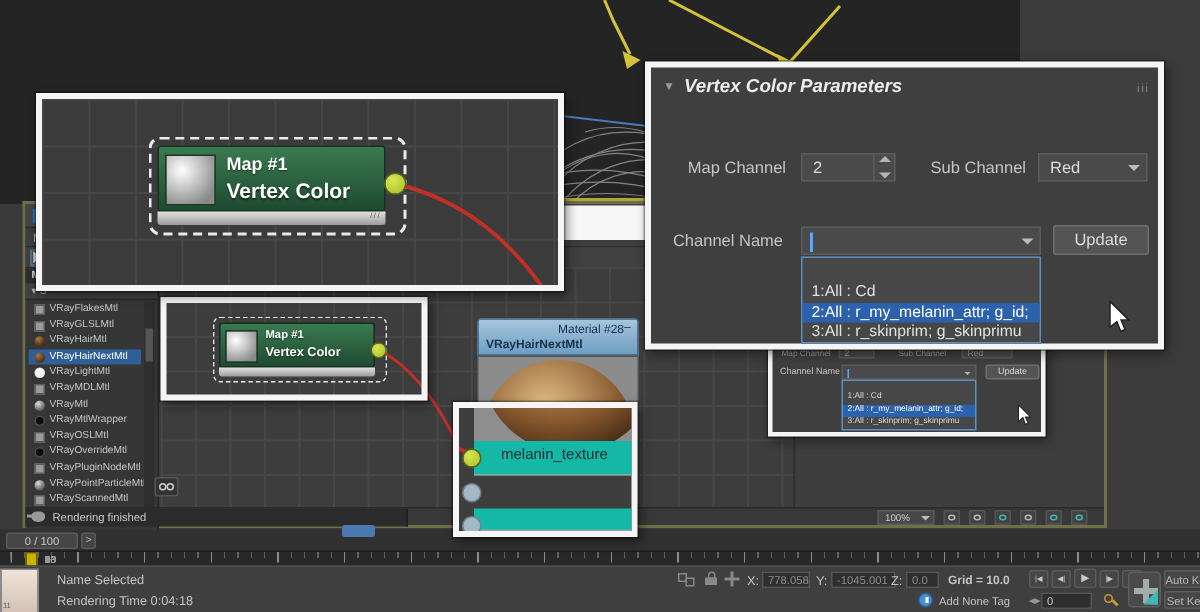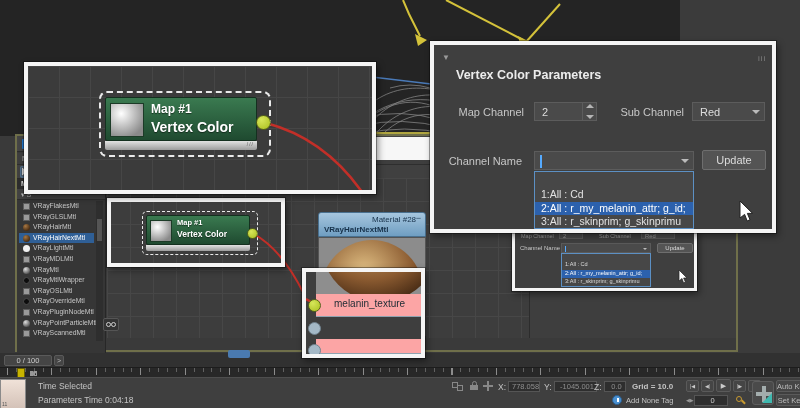--- a/index.html
+++ b/index.html
@@ -97,21 +97,21 @@
     background-image:linear-gradient(#464646 1px,transparent 1px),linear-gradient(90deg,#464646 1px,transparent 1px);
     background-size:31px 31px;}
   .frameC{left:302px;top:268px;width:123px;height:90px;background:#3e3e3e;overflow:hidden;}
   .frameD{left:430px;top:41px;width:346px;height:192px;background:#3f3f3f;}
   .frameE{left:512px;top:229px;width:185px;height:62px;background:#3f3f3f;border-width:3px;}
 
   
   .c-sphere-area{left:10px;top:0;width:105px;height:22px;background:#8e8e8e;overflow:hidden;}
   .c-sphere{left:5px;top:-88px;width:118px;height:118px;border-radius:50%;
     background:radial-gradient(circle at 42% 32%,#e3c286,#8a5a30 55%,#241206 92%);}
-  .c-row{left:10px;width:105px;background:#fca5a5;border-bottom:1px solid #8fa3b0;}
+  .c-row{left:10px;width:105px;background:#14b8a6;border-bottom:1px solid #8fa3b0;}
   .c-row span{position:absolute;left:18px;top:4px;font-size:10px;color:#1c2b33;}
   .c-dot{left:2px;width:13px;height:13px;border-radius:50%;}
   .c-dot.hot{background:radial-gradient(circle at 35% 30%,#d7e65a,#aabf1e);border:1.5px solid #55641a;}
   .c-dot.idle{background:#a4b8c6;border:1.5px solid #70828e;}
 
   
   .d-head{left:8px;top:6px;font-size:12.5px;font-weight:bold;color:#ececec;}
   .d-tri{left:0;top:3px;font-size:8px;color:#9a9a9a;}
   .d-grip{left:316px;top:4px;font-size:8px;color:#808080;letter-spacing:1px;}
   .d-label{font-size:11px;color:#c6c6c6;text-align:right;}
@@ -150,21 +150,21 @@
   .tick-labels span{flex:1;text-align:center;font-size:6.5px;color:#9a9a9a;position:static;}
   .tmarker{left:17px;top:0px;width:8px;height:10px;background:#c8b400;border:1px solid #6b6000;}
 
   
   .statusbar{left:0;top:377px;width:800px;height:31px;background:#3f3f3f;border-top:1px solid #4e4e4e;}
   .thumb{left:0;top:1px;width:26px;height:30px;background:linear-gradient(#f0e2d8,#d4c2b8);
     border:1px solid #8a8a8a;}
   .thumb span{left:1px;bottom:1px;top:auto;font-size:5px;color:#555;}
   .st-text{font-size:8.5px;color:#c4c4c4;}
   .st-field{background:#2e2e2e;border:1px solid #555;color:#8f8f8f;font-size:7.5px;
-    line-height:9px;padding-left:3px;text-align:center;}
+    line-height:9px;padding-left:3px;}
   .ico-inter{width:12px;height:9px;} .ico-inter i{position:absolute;width:6px;height:6px;border:1.3px solid #888;}
   .ico-inter i.b{left:5px;top:3px;} .ico-inter i.a{left:0;top:0;}
   .ico-lock{width:8px;height:9px;} .ico-lock i.sh{position:absolute;left:1.5px;top:0;width:5px;height:5px;border:1.3px solid #888;border-radius:50% 50% 0 0;}
   .ico-lock i.bd{position:absolute;left:0;top:4px;width:8px;height:5px;background:#888;}
   .ico-axis{width:10px;height:10px;} .ico-axis i.h{position:absolute;left:0;top:4px;width:10px;height:2px;background:#888;}
   .ico-axis i.v{position:absolute;left:4px;top:0;width:2px;height:10px;background:#888;}
   .clock{width:10px;height:10px;border-radius:50%;background:#4a90d0;border:1px solid #2c5e8e;}
   .clock:after{content:"";position:absolute;left:4px;top:2px;width:1.5px;height:4px;background:#fff;}
   .pb-btn{top:2px;width:13px;height:12px;background:#454545;border:1px solid #5a5a5a;border-radius:2px;
     color:#c9c9c9;font-size:5px;text-align:center;line-height:11px;}
@@ -292,20 +292,45 @@
         </div>
     </div>
 
     <div class="nodeview"></div>
     <div class="paramview"></div>
     <div class="find-btn">
         <i class="l"></i>
         <i class="r"></i>
       </div>
 
+    <div class="sl-bottom">
+      <div class="rend-bar">
+        <div class="teapot"></div>
+        <div class="rend-text txt">Rendering finished</div>
+      </div>
+      <div class="zoom-box"><span style="position:static">100%</span><b></b></div>
+      <div class="mini-ico" style="left:612px">
+          <i></i>
+        </div>
+      <div class="mini-ico" style="left:629px">
+          <i></i>
+        </div>
+      <div class="mini-ico teal" style="left:646px">
+          <i></i>
+        </div>
+      <div class="mini-ico" style="left:663px">
+          <i></i>
+        </div>
+      <div class="mini-ico teal" style="left:680px">
+          <i></i>
+        </div>
+      <div class="mini-ico teal" style="left:697px">
+          <i></i>
+        </div>
+    </div>
   </div>
 
   <svg style="left:105px;top:176px;" width="410" height="176">
     <path d="M147,57 C167,67 183,86 199,118" stroke="#c22f28" stroke-width="2" fill="none"></path>
   </svg>
 
   <div style="left:142px;top:211px;width:116px;height:44px;" class="vnode-dashed">
     <div class="vnode-body" style="left:3px;top:3px;width:104px;height:30px;">
       <div class="vnode-thumb" style="left:3px;top:4px;width:22px;height:22px;"></div>
       <div class="ntitle txt" style="left:30px;top:2px;font-size:7.5px;">Map #1</div>
@@ -351,22 +376,22 @@
           <span>85</span>
       </div>
       <div class="tmarker"></div>
     </div>
   </div>
 
   <div class="statusbar">
     <div class="thumb">
         <span class="txt">11</span>
       </div>
-    <div class="st-text txt" style="left:38px;top:3px;">Time Selected</div>
-    <div class="st-text txt" style="left:38px;top:17px;">Parameters Time  0:04:18</div>
+    <div class="st-text txt" style="left:38px;top:3px;">Name Selected</div>
+    <div class="st-text txt" style="left:38px;top:17px;">Rendering Time  0:04:18</div>
 
     <div class="ico-inter" style="left:452px;top:4px;">
         <i class="a"></i>
         <i class="b"></i>
       </div>
     <div class="ico-lock" style="left:470px;top:3px;">
         <i class="sh"></i>
         <i class="bd"></i>
       </div>
     <div class="ico-axis" style="left:483px;top:3px;">
@@ -462,21 +487,21 @@
       <svg style="left:0;top:0;" width="344" height="124">
         <path d="M238,57 C280,68 310,92 334,126" stroke="#c22f28" stroke-width="2.6" fill="none"></path>
       </svg>
       <div class="ndot" style="left:228px;top:49px;width:15px;height:15px;"></div>
     </div>
   </div>
 
   <div class="frame frameD">
     <div style="left:8px;top:5px;width:322px;height:16px;">
       <span class="d-tri txt">▼</span>
-      <span class="d-head txt" style="left:14px;top:18px;">Vertex Color Parameters</span>
+      <span class="d-head txt" style="left:14px;top:0;font-style:italic;">Vertex Color Parameters</span>
       <span class="d-grip txt">iii</span>
     </div>
 
     <div class="d-label txt" style="left:4px;top:61px;width:86px;">Map Channel</div>
     <div class="d-box" style="left:100px;top:57px;width:63px;height:19px;">
       <span class="txt" style="left:7px;top:3px;">2</span>
       <span class="d-spin">
           <b class="up"></b>
           <b class="dn"></b>
         </span>

